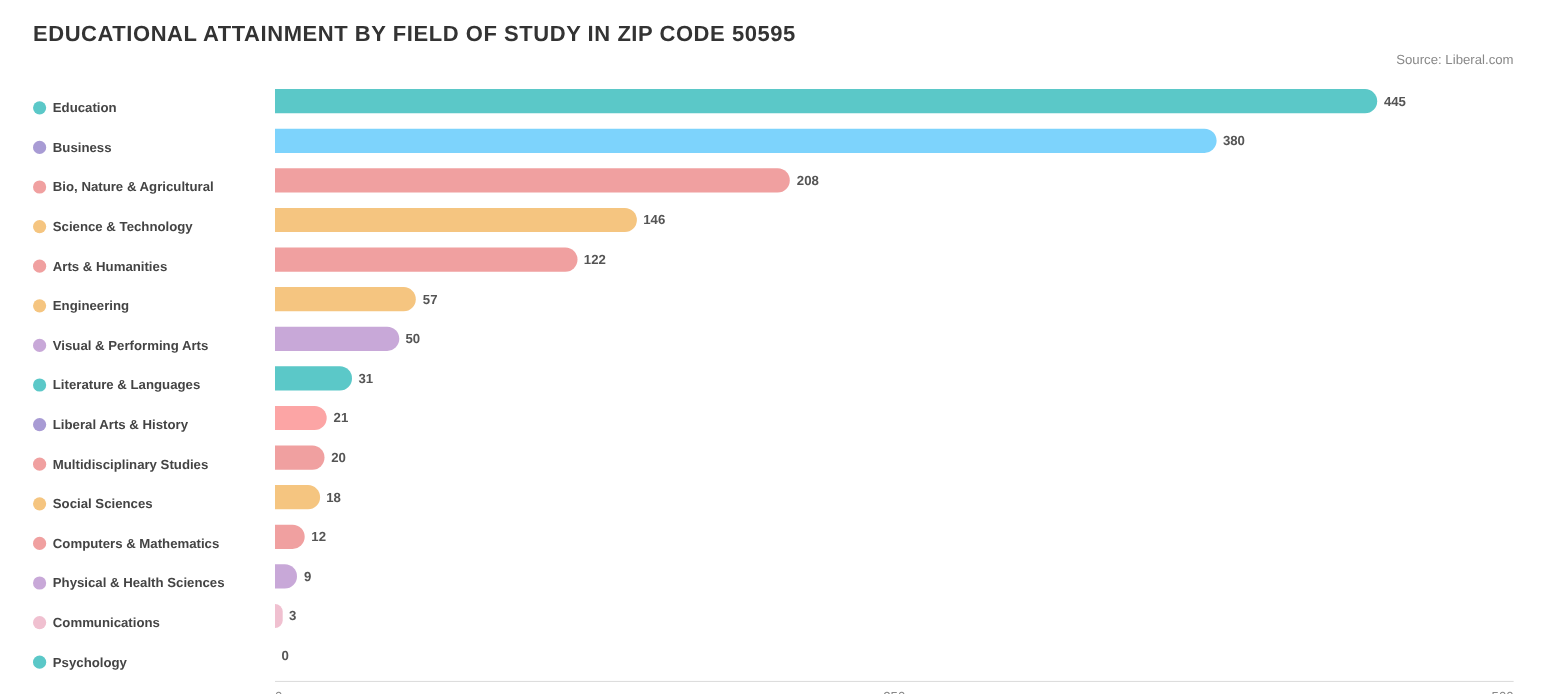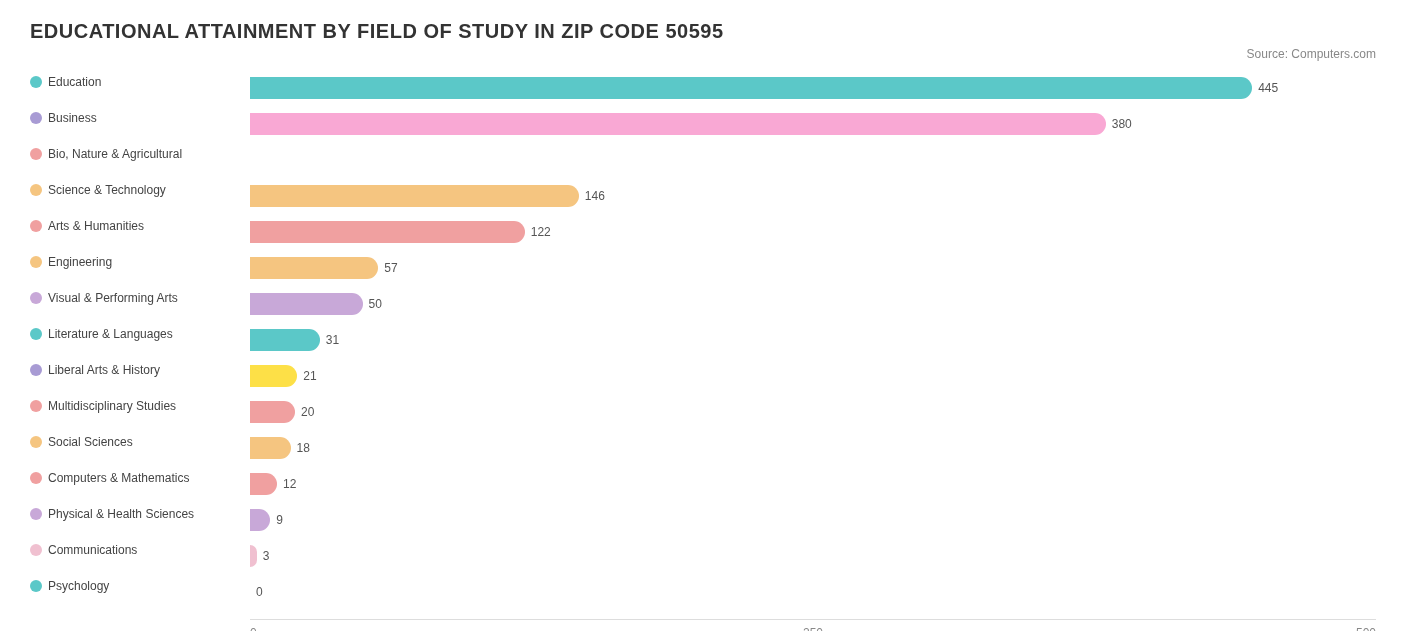--- a/index.html
+++ b/index.html
@@ -23,23 +23,24 @@
       font-size: 12px;
       color: #888;
       margin-bottom: 14px;
     }
     .chart-area {
       position: relative;
       width: 100%;
     }
     .bar-row {
       display: flex;
-      align-items: flex-start;
+      align-items: flex-end;
       margin-bottom: 6px;
       height: 30px;
+      font-weight: bold;
     }
     .bar-label {
       width: 220px;
       min-width: 220px;
       font-size: 12px;
       color: #444;
       display: flex;
       align-items: center;
       gap: 6px;
     }
@@ -85,21 +86,21 @@
       color: #888;
     }
     .x-tick:first-child { text-align: left; }
     .x-tick:last-child { text-align: right; }
   </style>
 </head>
 <body>
 
 <div>
   <div class="chart-title">EDUCATIONAL ATTAINMENT BY FIELD OF STUDY IN ZIP CODE 50595</div>
-  <div class="source-line">Source: Computers.com</div>
+  <div class="source-line">Source: Liberal.com</div>
 
   <div class="chart-area">
 
     <div id="bars-container">
         <div class="bar-row">
           <div class="bar-label">
             <span class="bar-label-dot" style="background-color: rgb(91, 200, 200);"></span>
             <span>Education</span>
           </div>
           <div class="bar-container">
@@ -107,29 +108,34 @@
               <span class="bar-value">445</span>
             </div>
           </div>
         </div>
         <div class="bar-row">
           <div class="bar-label">
             <span class="bar-label-dot" style="background-color: rgb(168, 155, 212);"></span>
             <span>Business</span>
           </div>
           <div class="bar-container">
-            <div class="bar" style="background-color: #f9a8d4; width: 76%;">
+            <div class="bar" style="background-color: #7dd3fc; width: 76%;">
               <span class="bar-value">380</span>
             </div>
           </div>
         </div>
         <div class="bar-row">
           <div class="bar-label">
             <span class="bar-label-dot" style="background-color: rgb(240, 160, 160);"></span>
             <span>Bio, Nature &amp; Agricultural</span>
+          </div>
+          <div class="bar-container">
+            <div class="bar" style="background-color: rgb(240, 160, 160); width: 41.6%;">
+              <span class="bar-value">208</span>
+            </div>
           </div>
         </div>
         <div class="bar-row">
           <div class="bar-label">
             <span class="bar-label-dot" style="background-color: rgb(245, 197, 128);"></span>
             <span>Science &amp; Technology</span>
           </div>
           <div class="bar-container">
             <div class="bar" style="background-color: rgb(245, 197, 128); width: 29.2%;">
               <span class="bar-value">146</span>
@@ -179,21 +185,21 @@
               <span class="bar-value">31</span>
             </div>
           </div>
         </div>
         <div class="bar-row">
           <div class="bar-label">
             <span class="bar-label-dot" style="background-color: rgb(168, 155, 212);"></span>
             <span>Liberal Arts &amp; History</span>
           </div>
           <div class="bar-container">
-            <div class="bar" style="background-color: #fde047; width: 4.2%;">
+            <div class="bar" style="background-color: #fca5a5; width: 4.2%;">
               <span class="bar-value">21</span>
             </div>
           </div>
         </div>
         <div class="bar-row">
           <div class="bar-label">
             <span class="bar-label-dot" style="background-color: rgb(240, 160, 160);"></span>
             <span>Multidisciplinary Studies</span>
           </div>
           <div class="bar-container">

